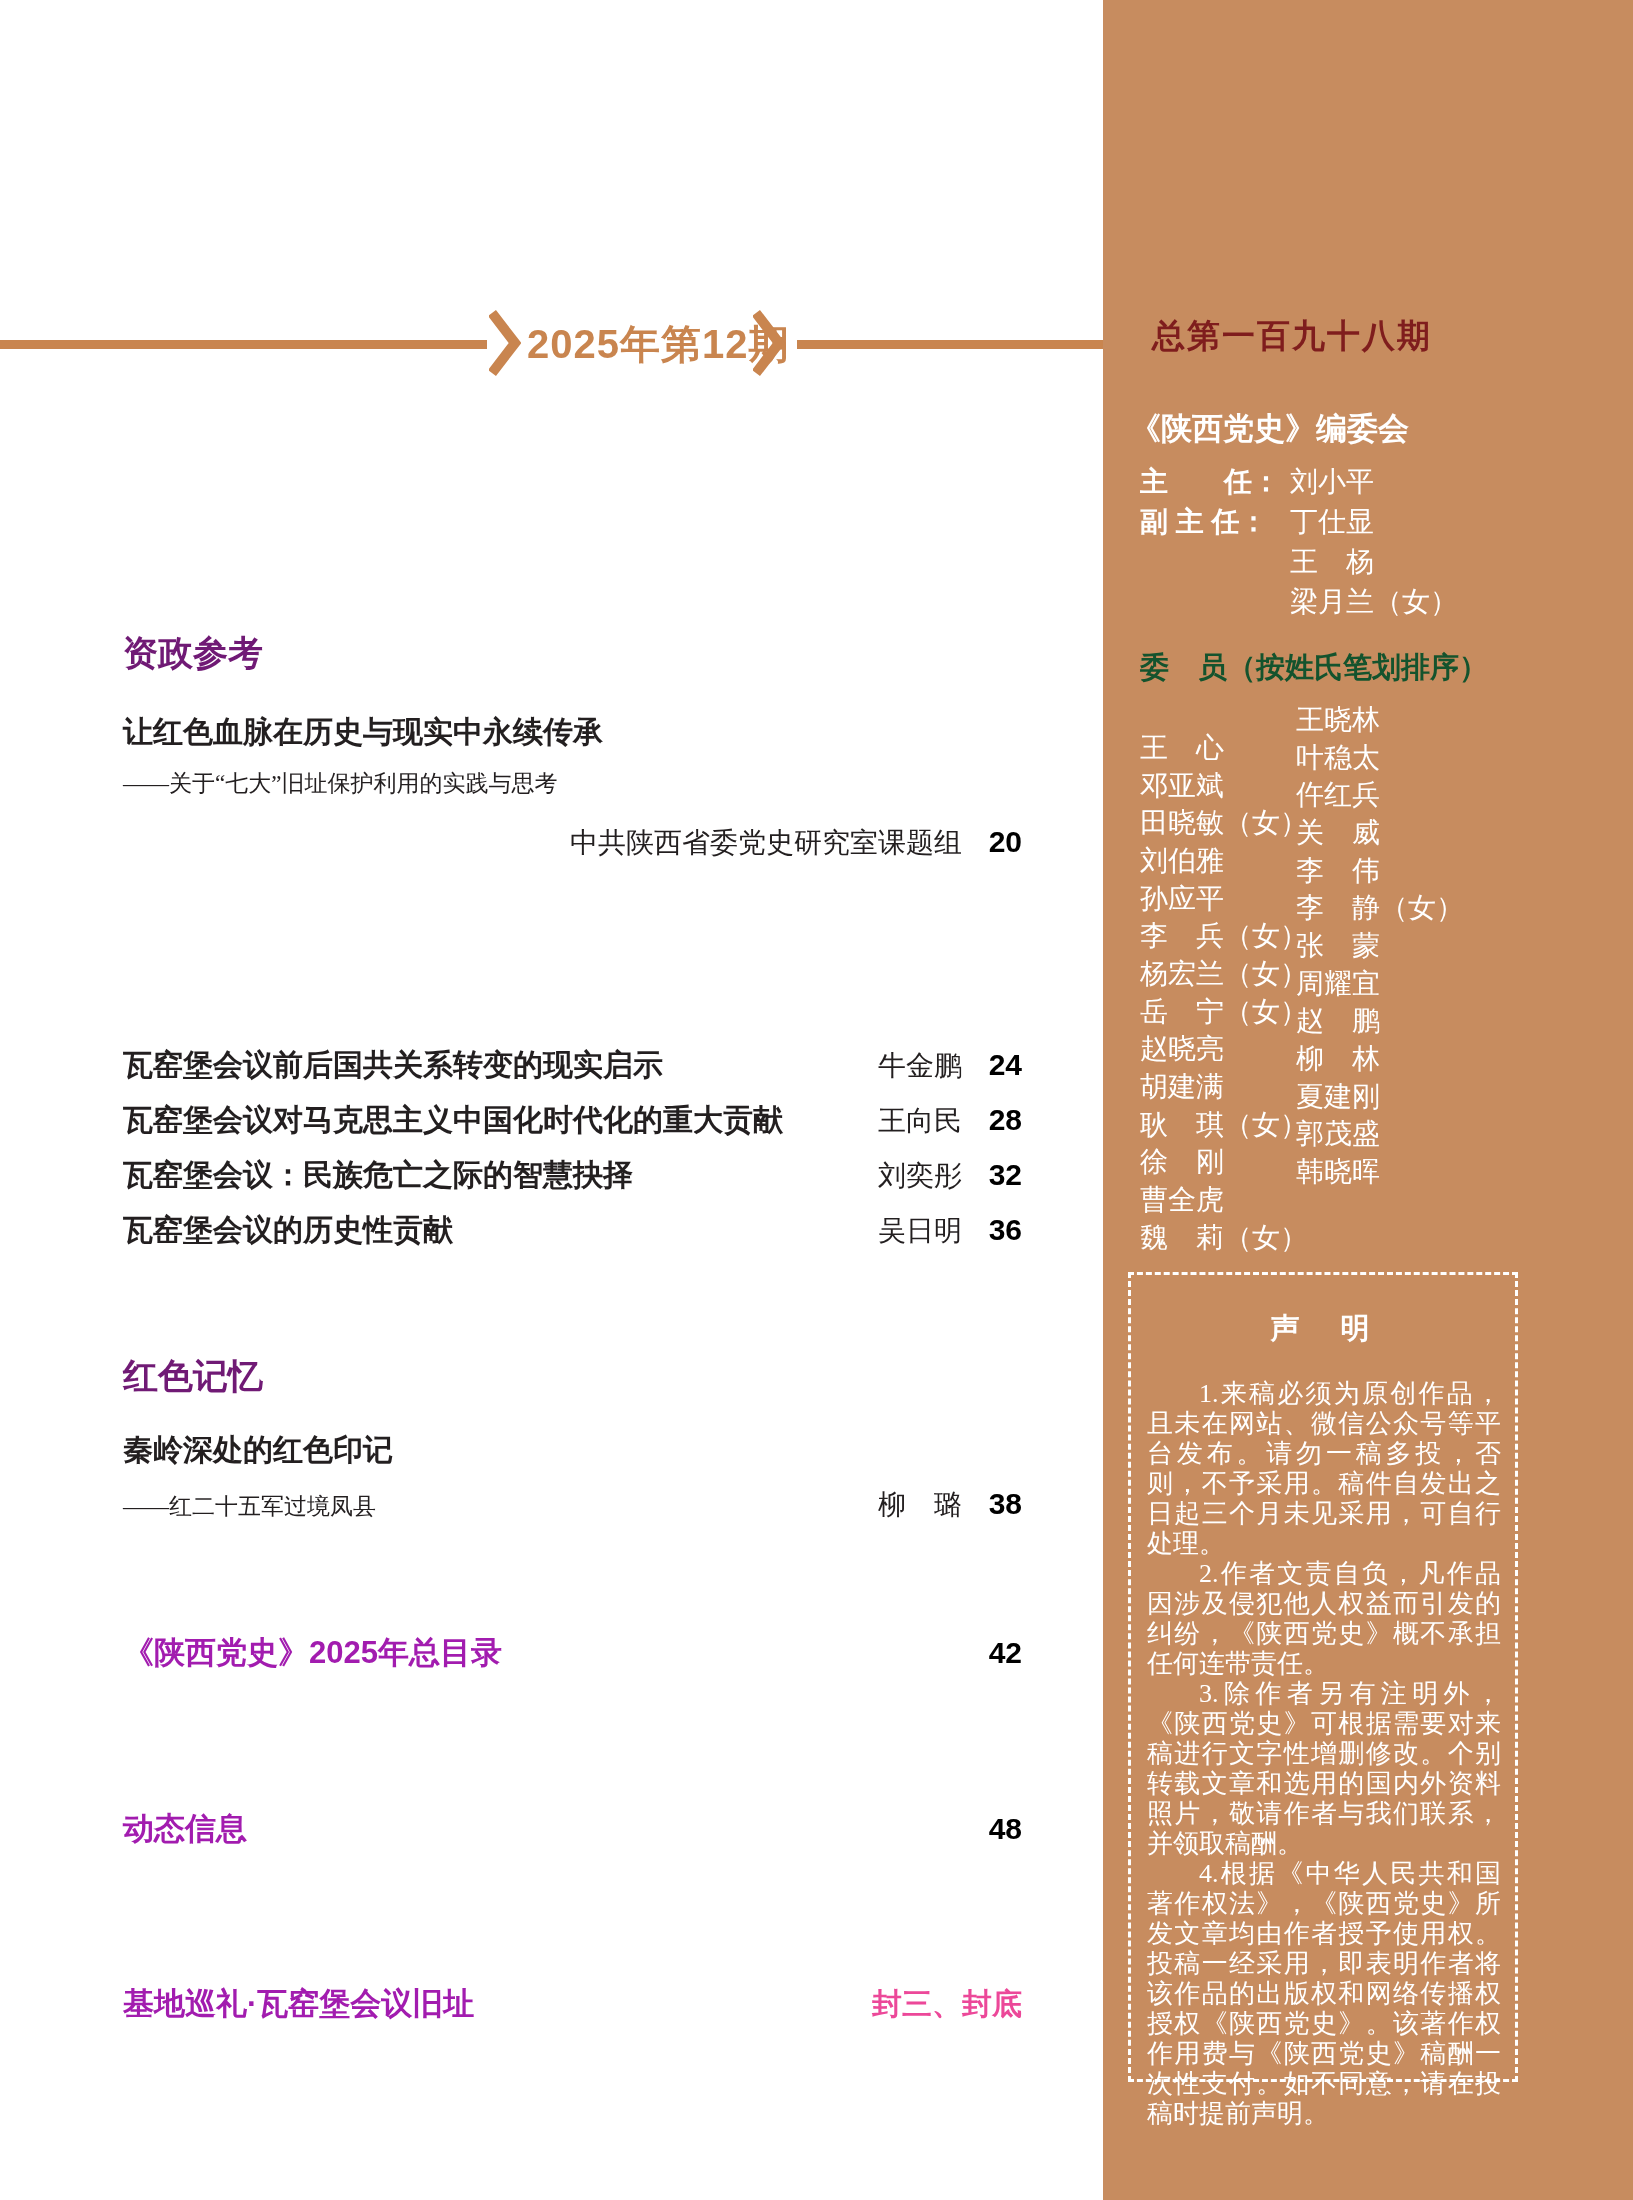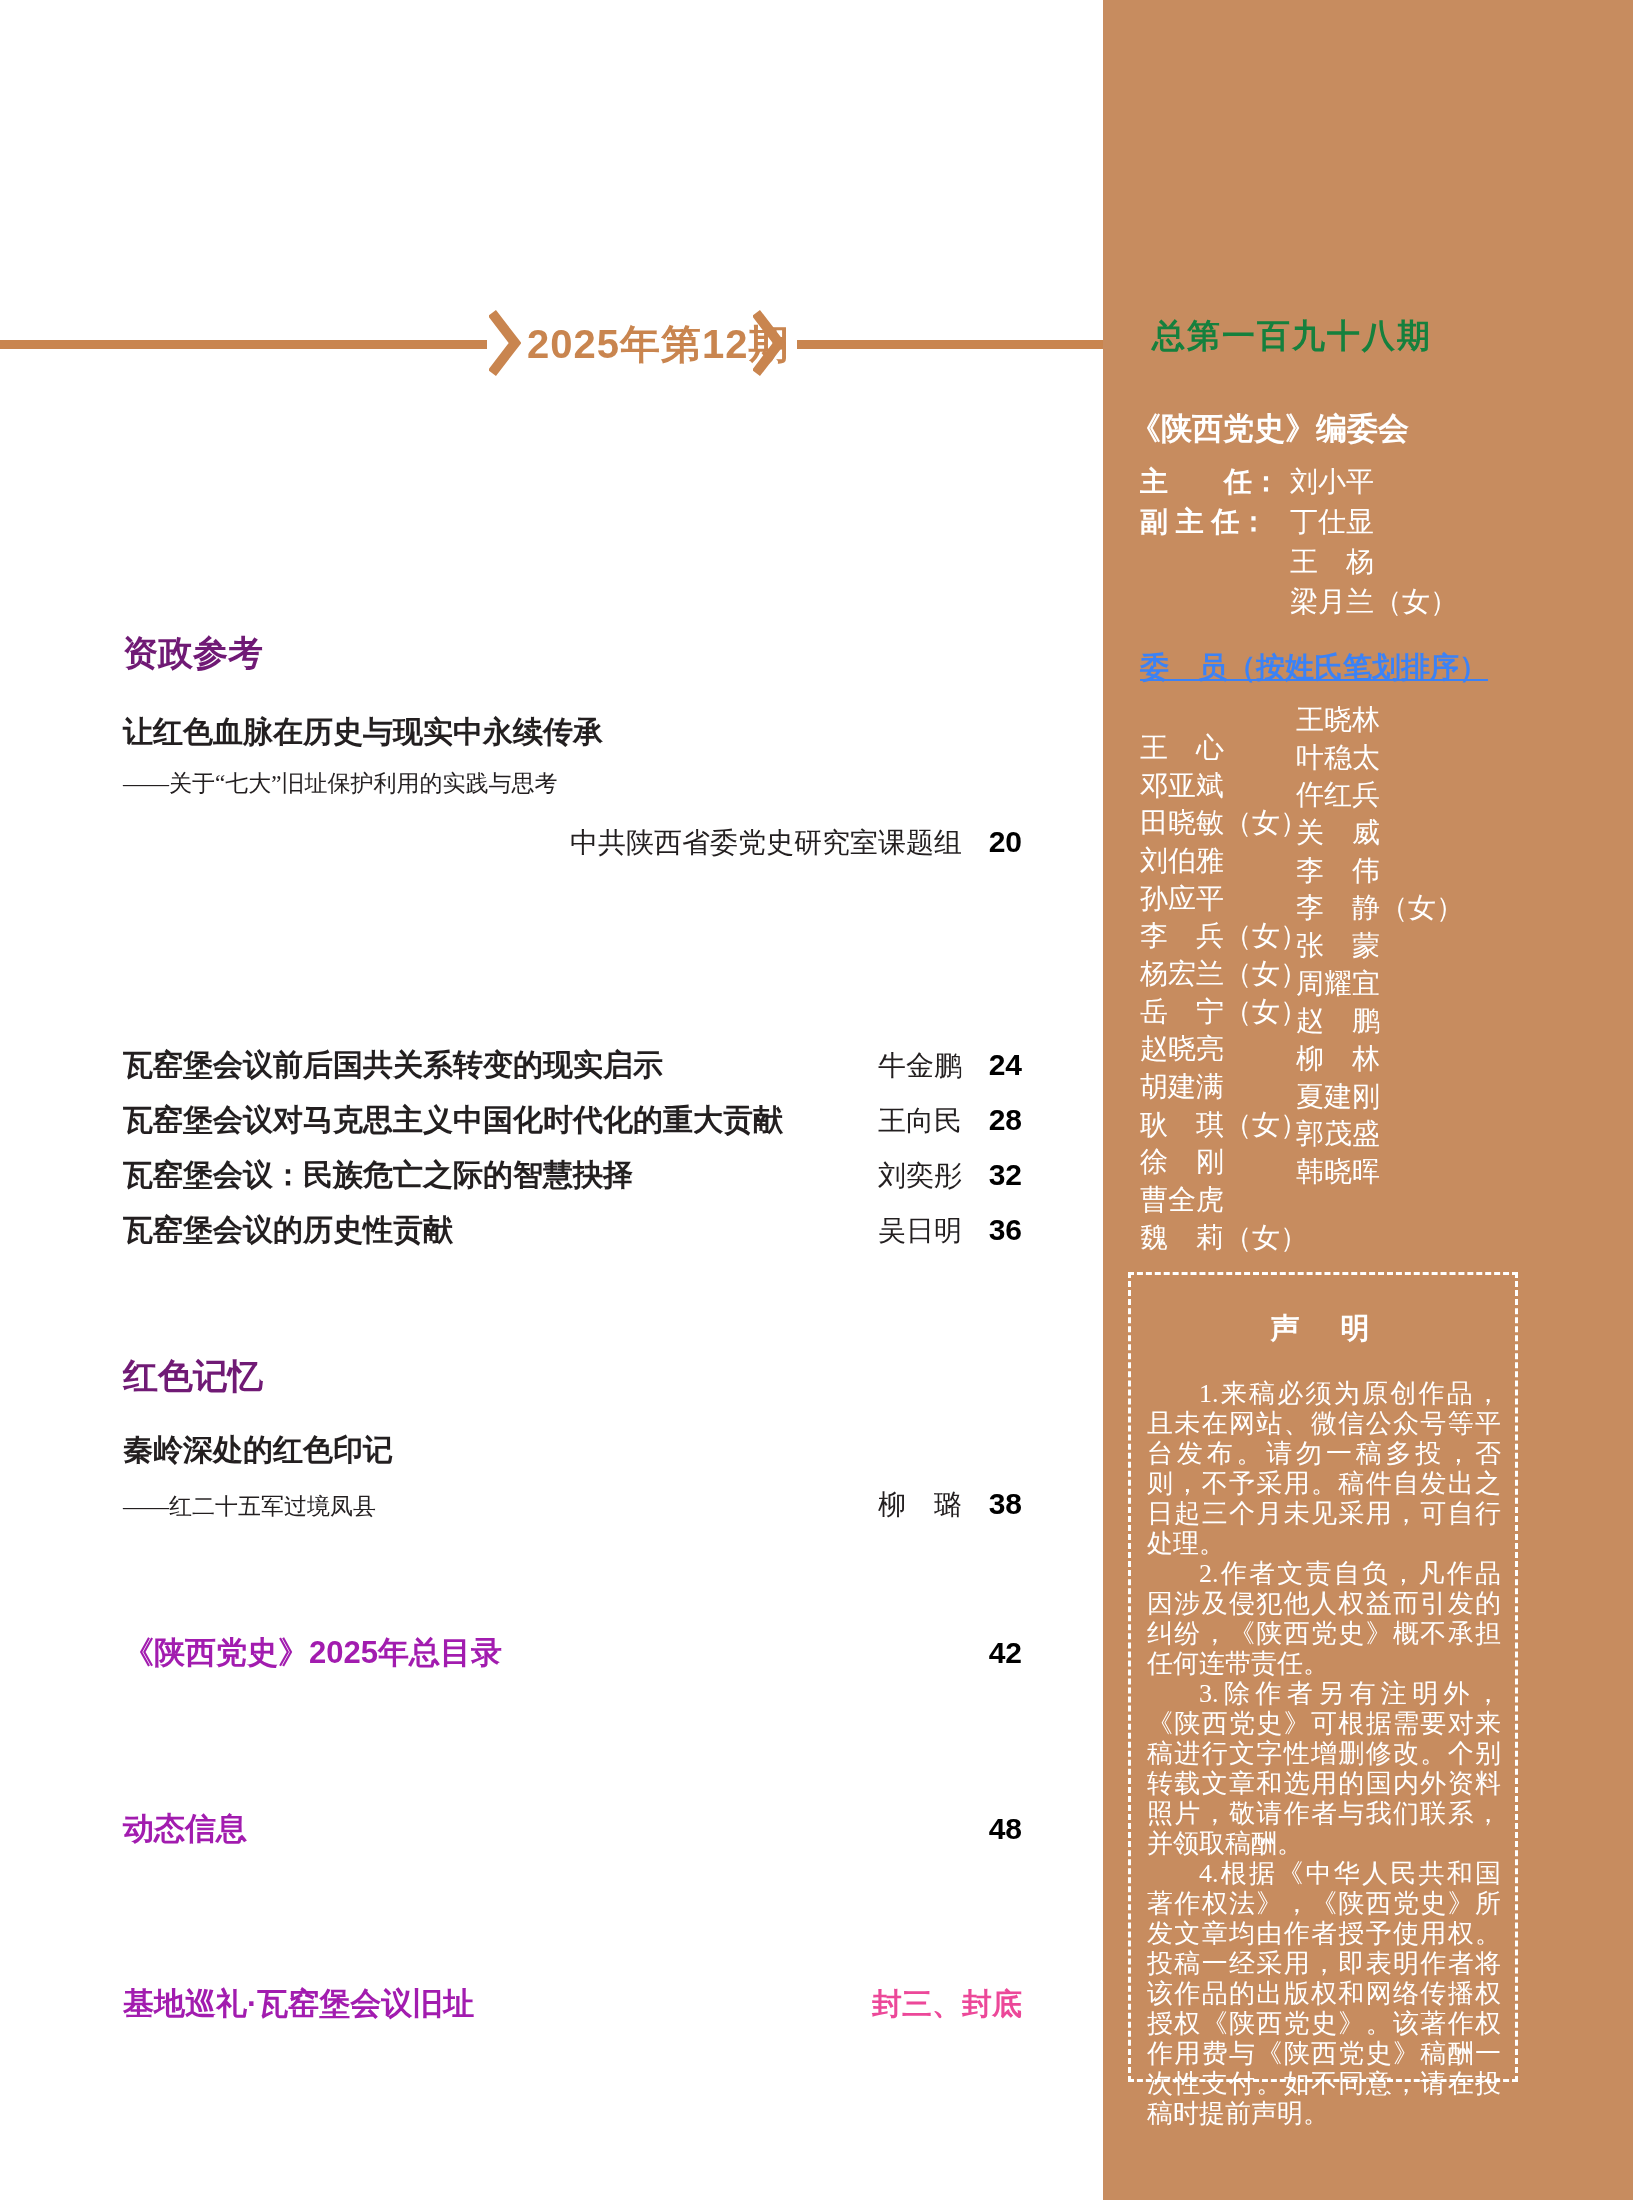--- a/index.html
+++ b/index.html
@@ -1,25 +1,25 @@
 <!DOCTYPE html>
 <html><head>
 <meta charset="utf-8">
 <style>
   html,body{margin:0;padding:0;background:#e8e8e8;}
   .page{position:relative;width:1633px;height:2200px;background:#ffffff;overflow:hidden;
         font-family:"Liberation Sans","DejaVu Sans",sans-serif;color:#231f20;}
   
   .sidebar{position:absolute;left:1103px;top:0;width:530px;height:2200px;background:#c78c5f;}
-  .sb-issue{position:absolute;left:1152px;top:314px;color:#15803d;font-weight:bold;font-size:33px;letter-spacing:2px;white-space:nowrap;}
+  .sb-issue{position:absolute;left:1152px;top:314px;color:#7f1d1d;font-weight:bold;font-size:33px;letter-spacing:2px;white-space:nowrap;}
   .sb-cmt{position:absolute;left:1130px;top:408px;color:#fff;font-weight:bold;font-size:31px;white-space:nowrap;}
   .role-row{position:absolute;left:1140px;color:#fff;font-size:28px;display:flex;white-space:nowrap;line-height:34px;}
   .role-label{font-weight:bold;width:150px;}
   .role-name{font-family:"Liberation Serif","DejaVu Serif",serif;}
-  .mem-title{position:absolute;left:1140px;top:648px;color:#3b82f6;font-weight:bold;font-size:29px;white-space:nowrap;text-decoration:underline;}
+  .mem-title{position:absolute;left:1140px;top:648px;color:#14532d;font-weight:bold;font-size:29px;white-space:nowrap;}
   .mem-row{position:absolute;left:1140px;width:370px;color:#fff;font-size:28px;line-height:33px;
            font-family:"Liberation Serif","DejaVu Serif",serif;display:flex;white-space:nowrap;}
   .mem-c1{width:156px;margin-top:28px;}
   .mem-c2{}
   
   .stmt{position:absolute;left:1128px;top:1272px;width:390px;height:810px;box-sizing:border-box;
         border:3px dashed #ffffff;color:#ffffff;}
   .stmt-title{text-align:center;margin-top:34px;font-weight:bold;font-size:29px;letter-spacing:6px;}
   .stmt-body{margin:30px 14px 12px 16px;font-family:"Liberation Serif","DejaVu Serif",serif;
              font-size:26px;line-height:30px;text-align:justify;}

